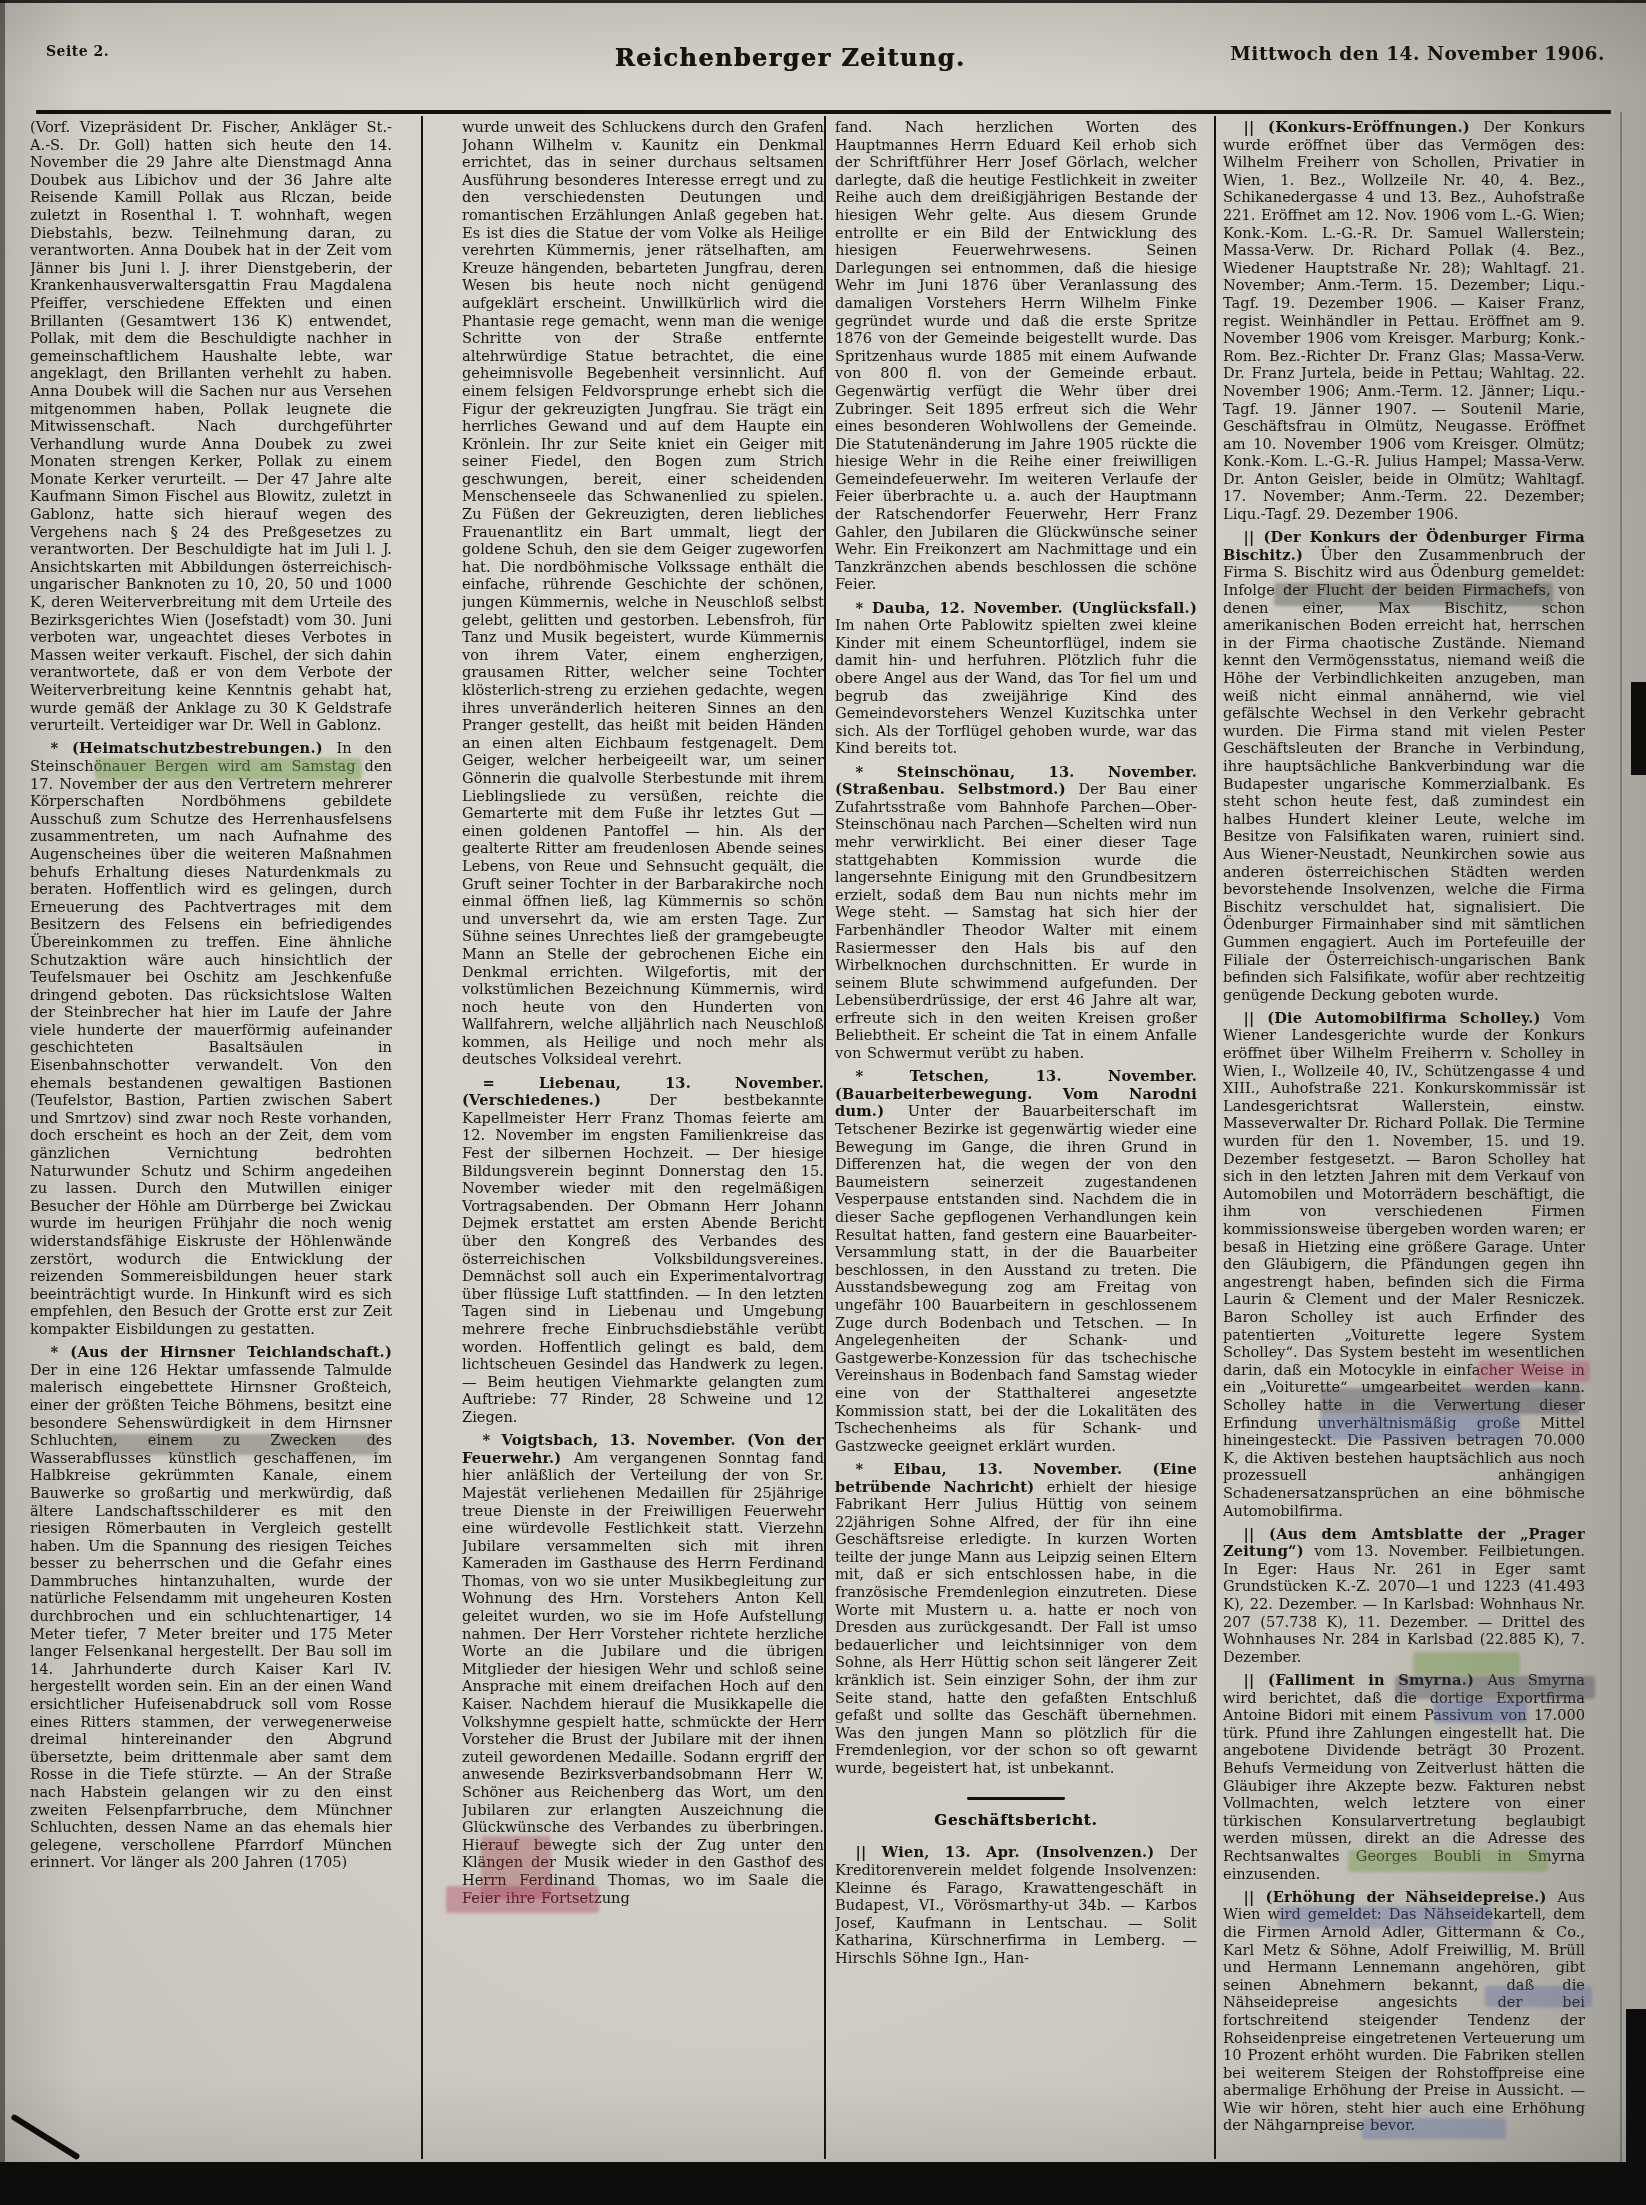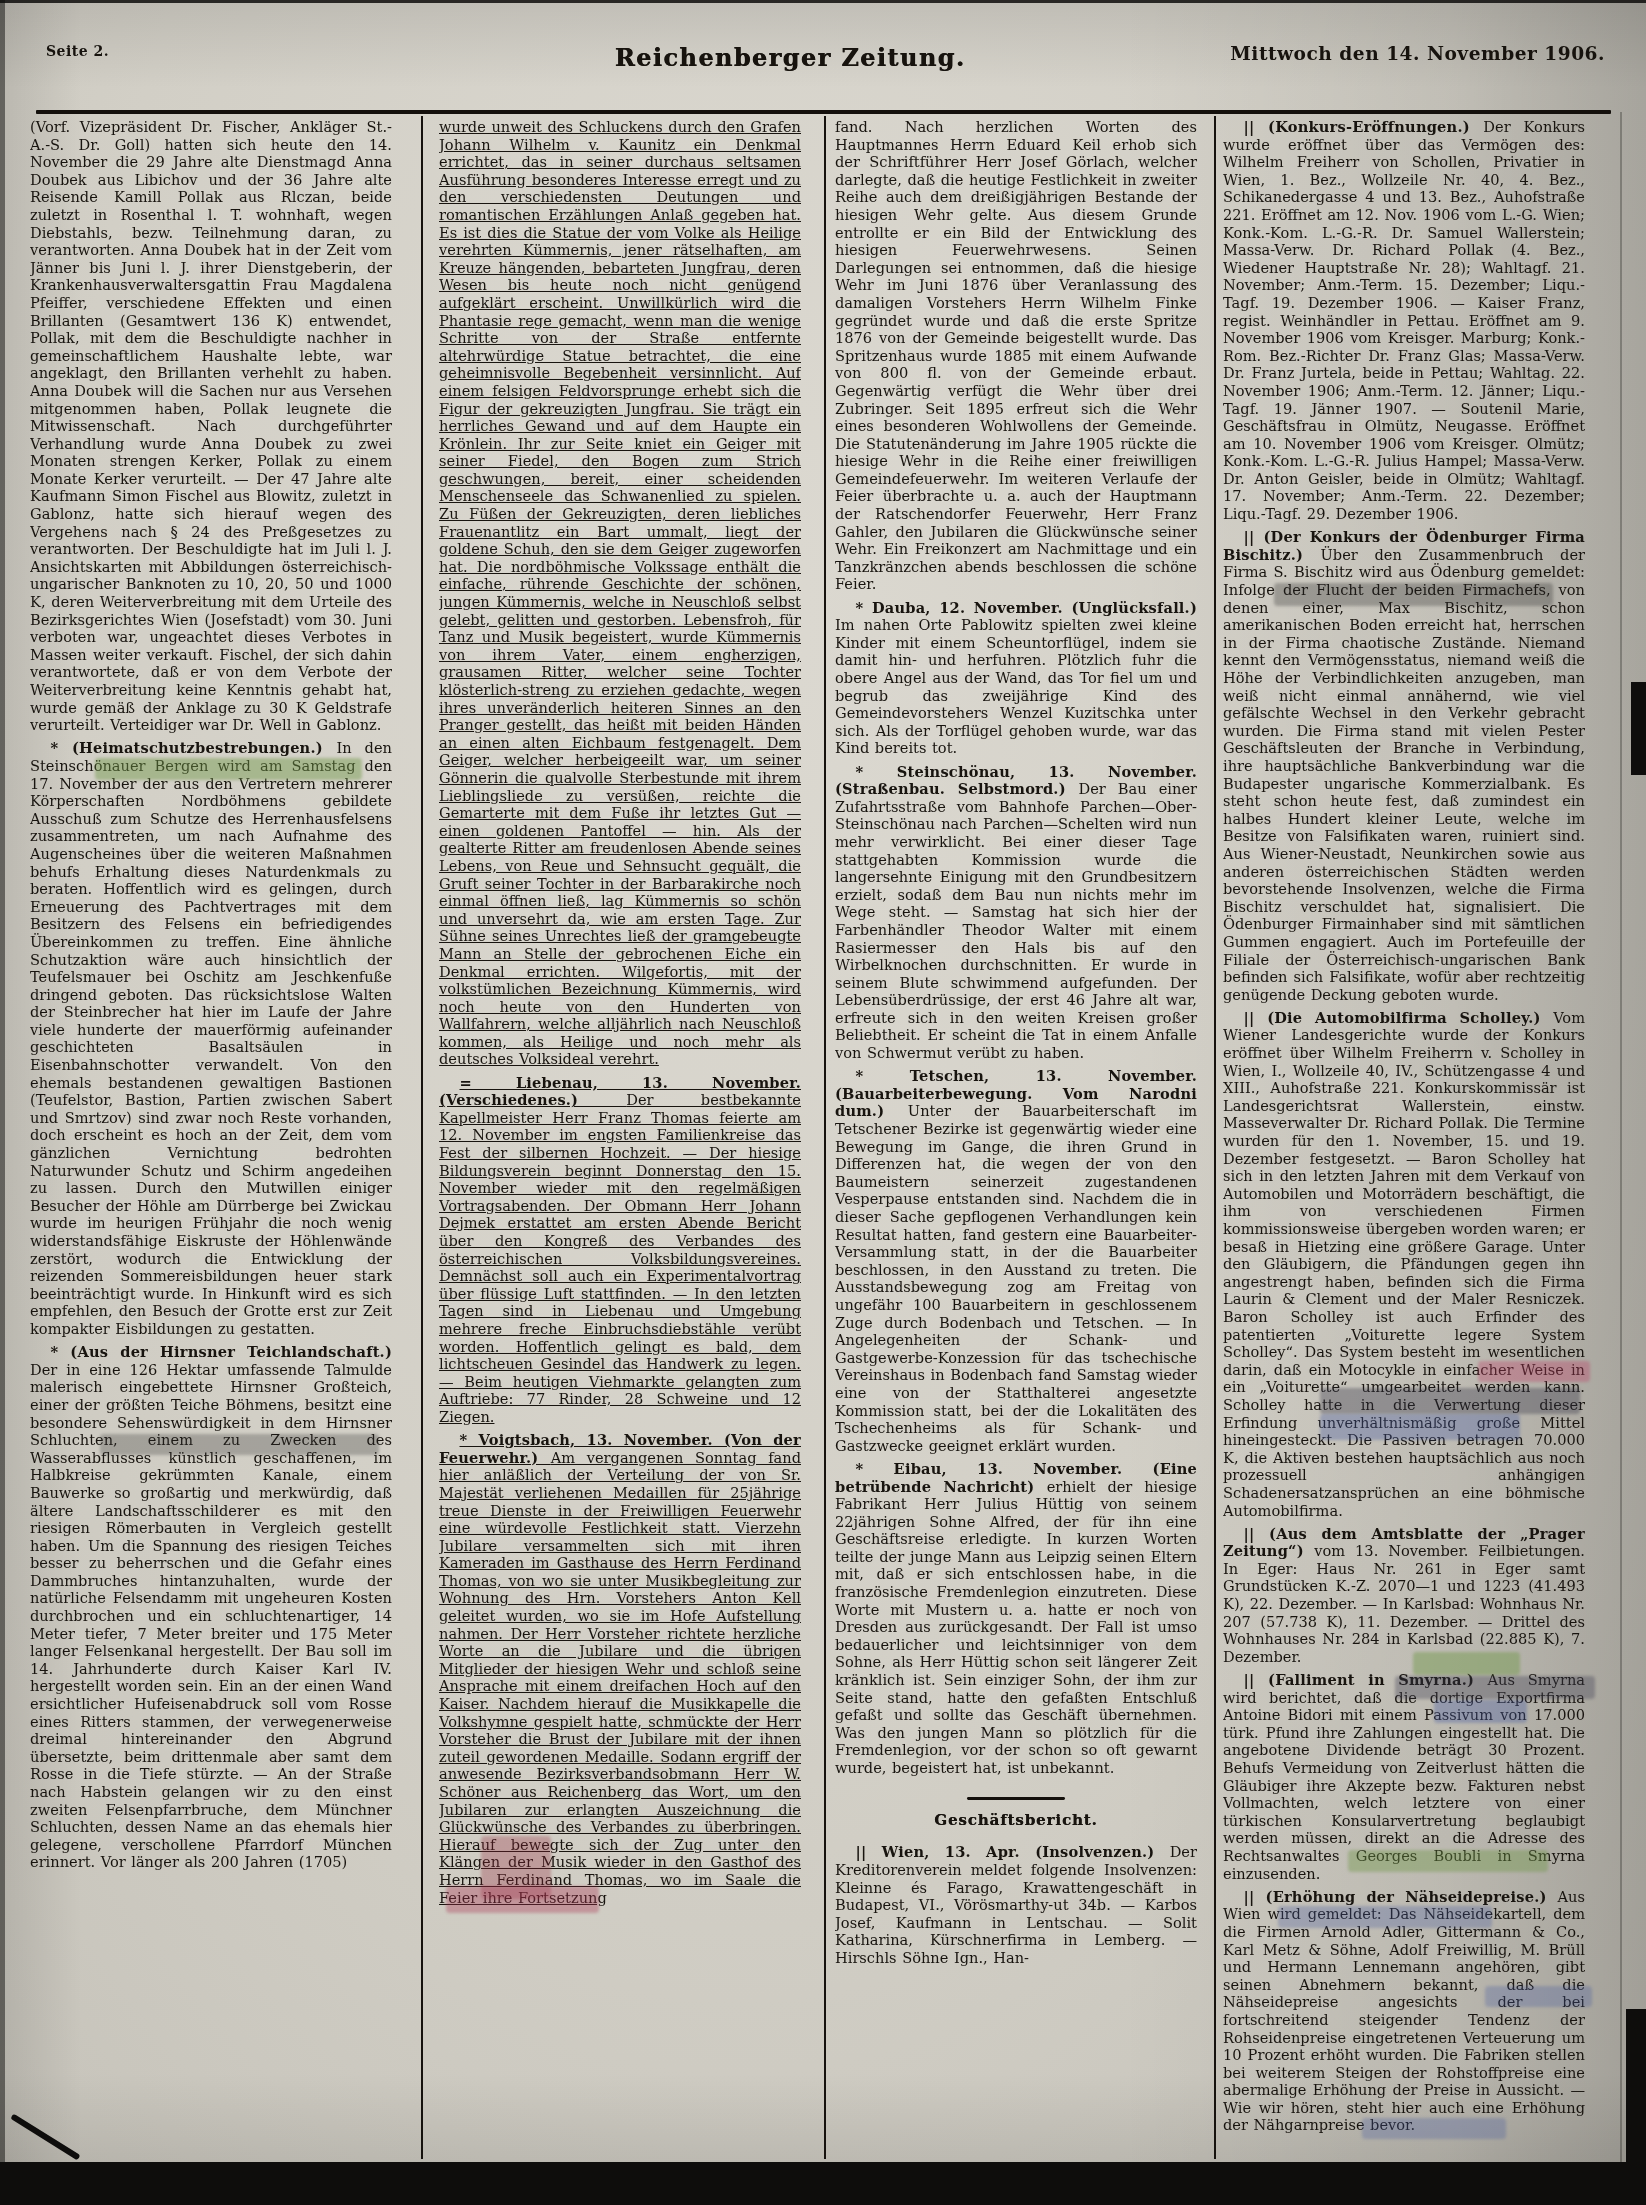--- a/index.html
+++ b/index.html
@@ -14,21 +14,21 @@
   #hdr-page{left:46px;font-size:14px;letter-spacing:0.5px;}
   #hdr-title{left:48%;transform:translateX(-50%);font-size:24px;letter-spacing:1.4px;text-shadow:0.5px 0 0 #17130e;}
   #hdr-date{right:41px;font-size:18.6px;letter-spacing:0.5px;}
   .header-rule{position:absolute;left:36px;right:35px;top:110px;height:3.7px;background:#14100c;border-radius:0.9px;}
   
   .vrule{position:absolute;top:116px;height:2043px;width:1.9px;background:#16120e;}
   #vrule-1{left:421px;} #vrule-2{left:824px;} #vrule-3{left:1214px;}
   
   .col{position:absolute;top:118px;height:2041px;width:362px;overflow:hidden;
     text-align:justify;font-size:14.6px;line-height:17.6px;word-spacing:0.9px;color:#18140f;}
-  #col-1{left:30px;} #col-2{left:439px;text-decoration:underline;} #col-3{left:835px;} #col-4{left:1223px;}
+  #col-1{left:30px;} #col-2{left:462px;} #col-3{left:835px;} #col-4{left:1223px;}
   .para{margin:0 0 5.6px 0;text-indent:20.5px;}
   .para.noindent{text-indent:0;}
   .lead{font-weight:bold;letter-spacing:0.2px;}
   .section-heading{font-weight:bold;font-size:15px;text-align:center;text-indent:0;
     margin:12px 0 14px 0;letter-spacing:0.9px;text-shadow:0.2px 0 0 #18140f;}
   .divider{width:98px;height:2.8px;background:#14100c;margin:20.5px auto 2.8px auto;border-radius:1.4px;}
   
   .hl{position:absolute;border-radius:3.7px;filter:blur(1.4px);}
   
   .artifact{position:absolute;background:#0e0d0c;}

